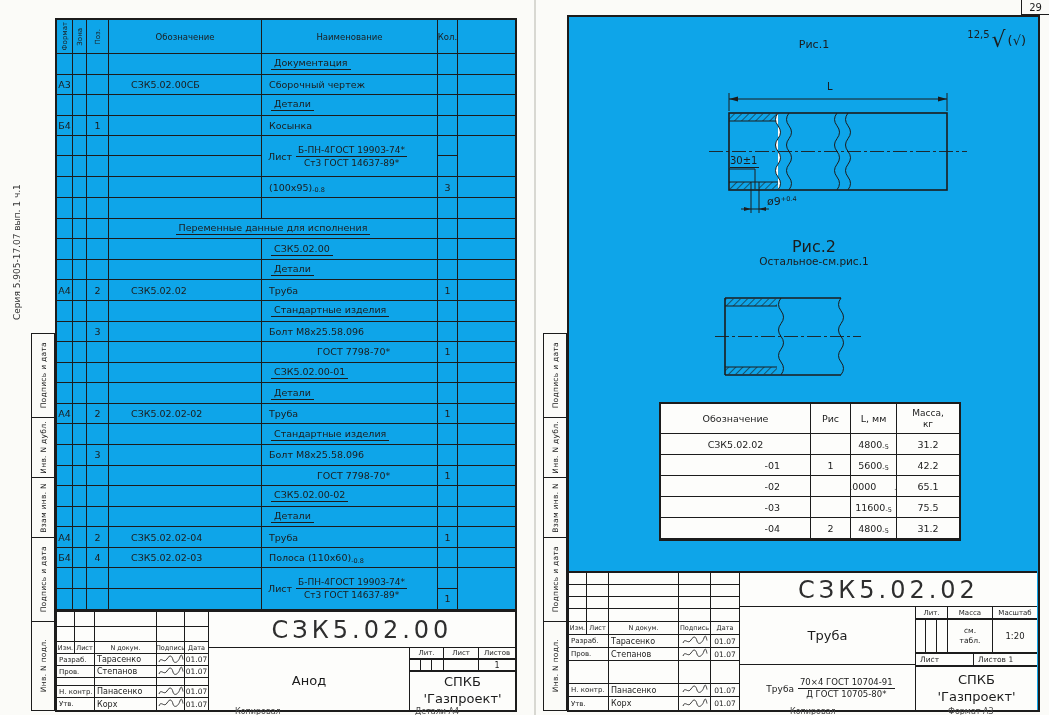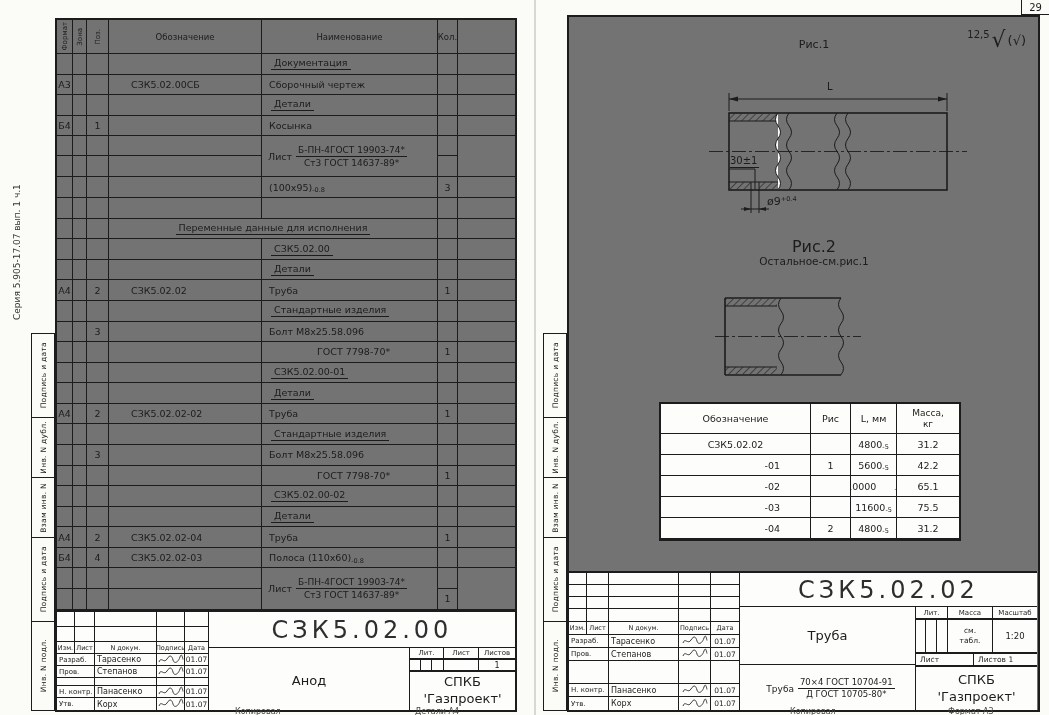--- a/index.html
+++ b/index.html
@@ -3,21 +3,21 @@
 <meta charset="utf-8">
 <style>
   html,body{margin:0;padding:0;}
   body{
     width:1049px;height:715px;position:relative;overflow:hidden;
     background:#fbfbf8;color:#1c1c1c;
     font-family:"DejaVu Sans",sans-serif;
     -webkit-font-smoothing:antialiased;
   }
   .abs{position:absolute;box-sizing:border-box;}
-  .frame{border:2px solid #1c1c1c;background:#737373;}
+  .frame{border:2px solid #1c1c1c;background:#0ea5e9;}
   .vtext{writing-mode:vertical-rl;transform:rotate(180deg);white-space:nowrap;}
   .center{display:flex;align-items:center;justify-content:center;}
   
   .divider{position:absolute;left:534px;top:0;width:2px;height:715px;background:#d8d8d2;}
   
   .pageno{border-left:1.4px solid #1c1c1c;border-bottom:1.4px solid #1c1c1c;font-size:10px;}
   
   .sbox{border:1.4px solid #1c1c1c;border-bottom:none;box-sizing:border-box;display:flex;align-items:center;justify-content:center;}
   .sbox:last-child{border-bottom:1.4px solid #1c1c1c;}
   .sbox .vtext{font-size:7.5px;letter-spacing:.3px;}

